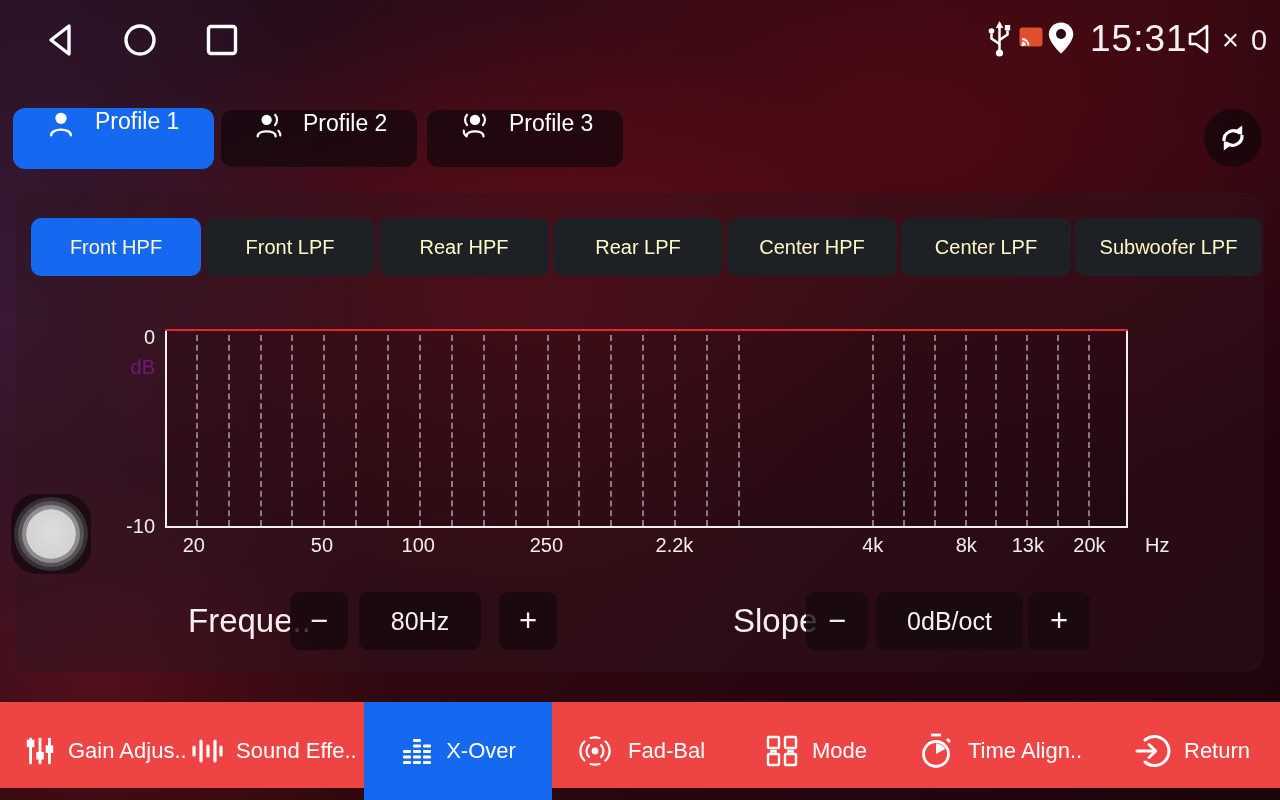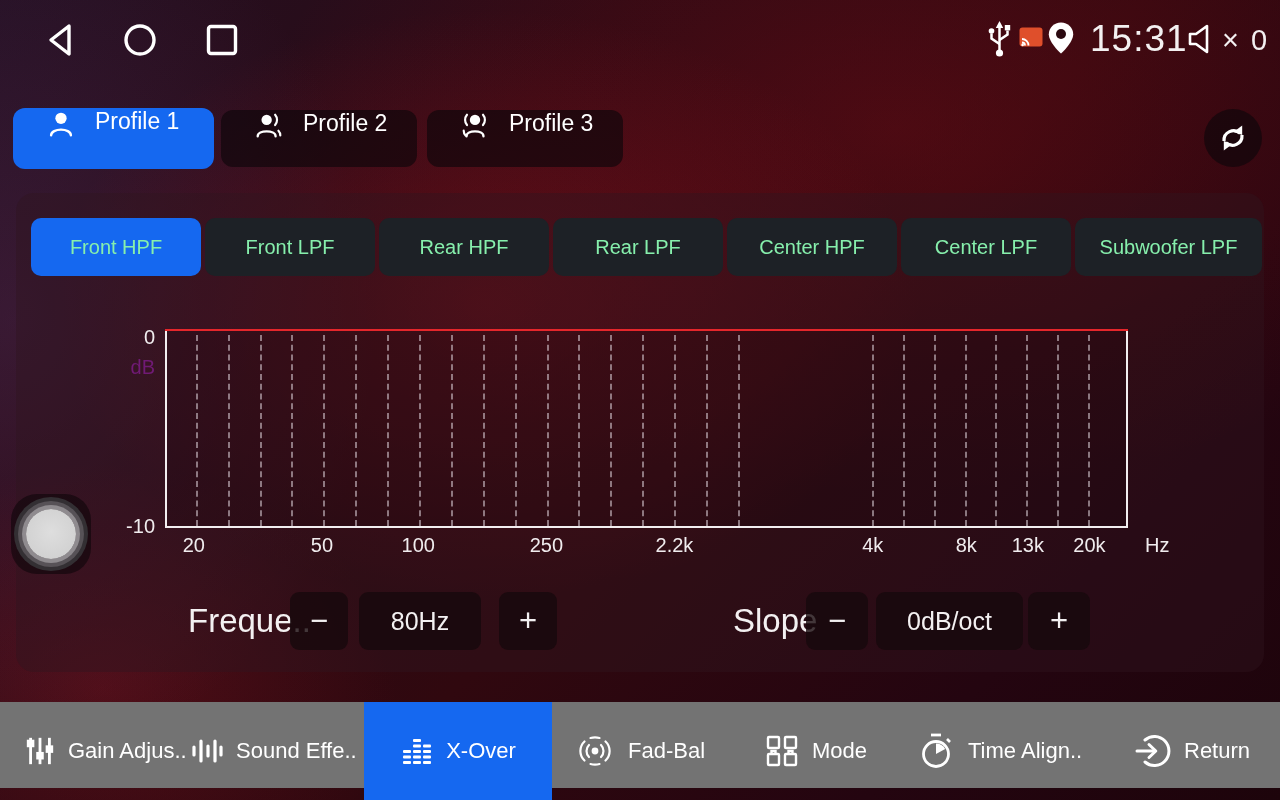--- a/index.html
+++ b/index.html
@@ -42,21 +42,21 @@
   .pt1{left:221px;top:110px;width:196px;height:57px;background:rgba(13,6,11,0.66);}
   .pt2{left:427px;top:110px;width:196px;height:57px;background:rgba(13,6,11,0.66);}
   .reset-btn{position:absolute;left:1204px;top:109px;width:58px;height:58px;border-radius:50%;
     background:rgba(13,6,11,0.66);display:flex;align-items:center;justify-content:center;cursor:pointer;}
 
   
   .panel{position:absolute;left:16px;top:193px;width:1248px;height:479px;border-radius:18px;
     background:rgba(48,21,30,0.42);overflow:hidden;}
 
   .filter-tab{position:absolute;top:25px;height:58px;width:170px;border-radius:10px;background:#1d2126;
-    display:flex;align-items:center;justify-content:center;font-size:20px;color:#86efac;cursor:pointer;}
+    display:flex;align-items:center;justify-content:center;font-size:20px;color:#fef9c3;cursor:pointer;}
   .filter-tab.active{background:var(--blue);}
   .ft0{left:15px}.ft1{left:189px}.ft2{left:363px}.ft3{left:537px}.ft4{left:711px}.ft5{left:885px}
   .ft6{left:1059px;width:187px}
 
   
   .chart{position:absolute;left:149px;top:137px;width:963px;height:198px;}
   .plot{position:absolute;left:0;top:0;width:100%;height:100%;
     border-left:2px solid #f2eef0;border-right:2px solid #f2eef0;border-bottom:2px solid #f2eef0;
     background:rgba(15,2,8,0.18);}
   .curve{position:absolute;left:-2px;right:-2px;top:-1px;height:2px;background:var(--red);}
@@ -84,21 +84,21 @@
   .stepper{font-size:31px;font-weight:300;cursor:pointer;}
   .ctrl-value{font-size:25px;}
   .st-fm{left:274px;width:58px;}
   .cv-f{left:343px;width:122px;}
   .st-fp{left:483px;width:58px;}
   .st-sm{left:790px;width:62px;}
   .cv-s{left:860px;width:147px;}
   .st-sp{left:1012px;width:62px;}
 
   
-  .bottom-nav{position:absolute;left:0;top:702px;width:1280px;height:86px;background:#737373;}
+  .bottom-nav{position:absolute;left:0;top:702px;width:1280px;height:86px;background:#ef4444;}
   .nav-item{position:absolute;top:0;height:98px;display:flex;align-items:center;gap:12px;font-size:22px;
     color:#fff;cursor:pointer;}
   .nav-item.active{background:var(--blue);justify-content:center;}
   .ni0{left:24px}.ni1{left:190px}.ni2{left:364px;width:188px}.ni3{left:574px}.ni4{left:764px}
   .ni5{left:920px}.ni6{left:1134px}
 </style>
 </head>
 <body>
 
 <div class="sb-icon sb-back">

